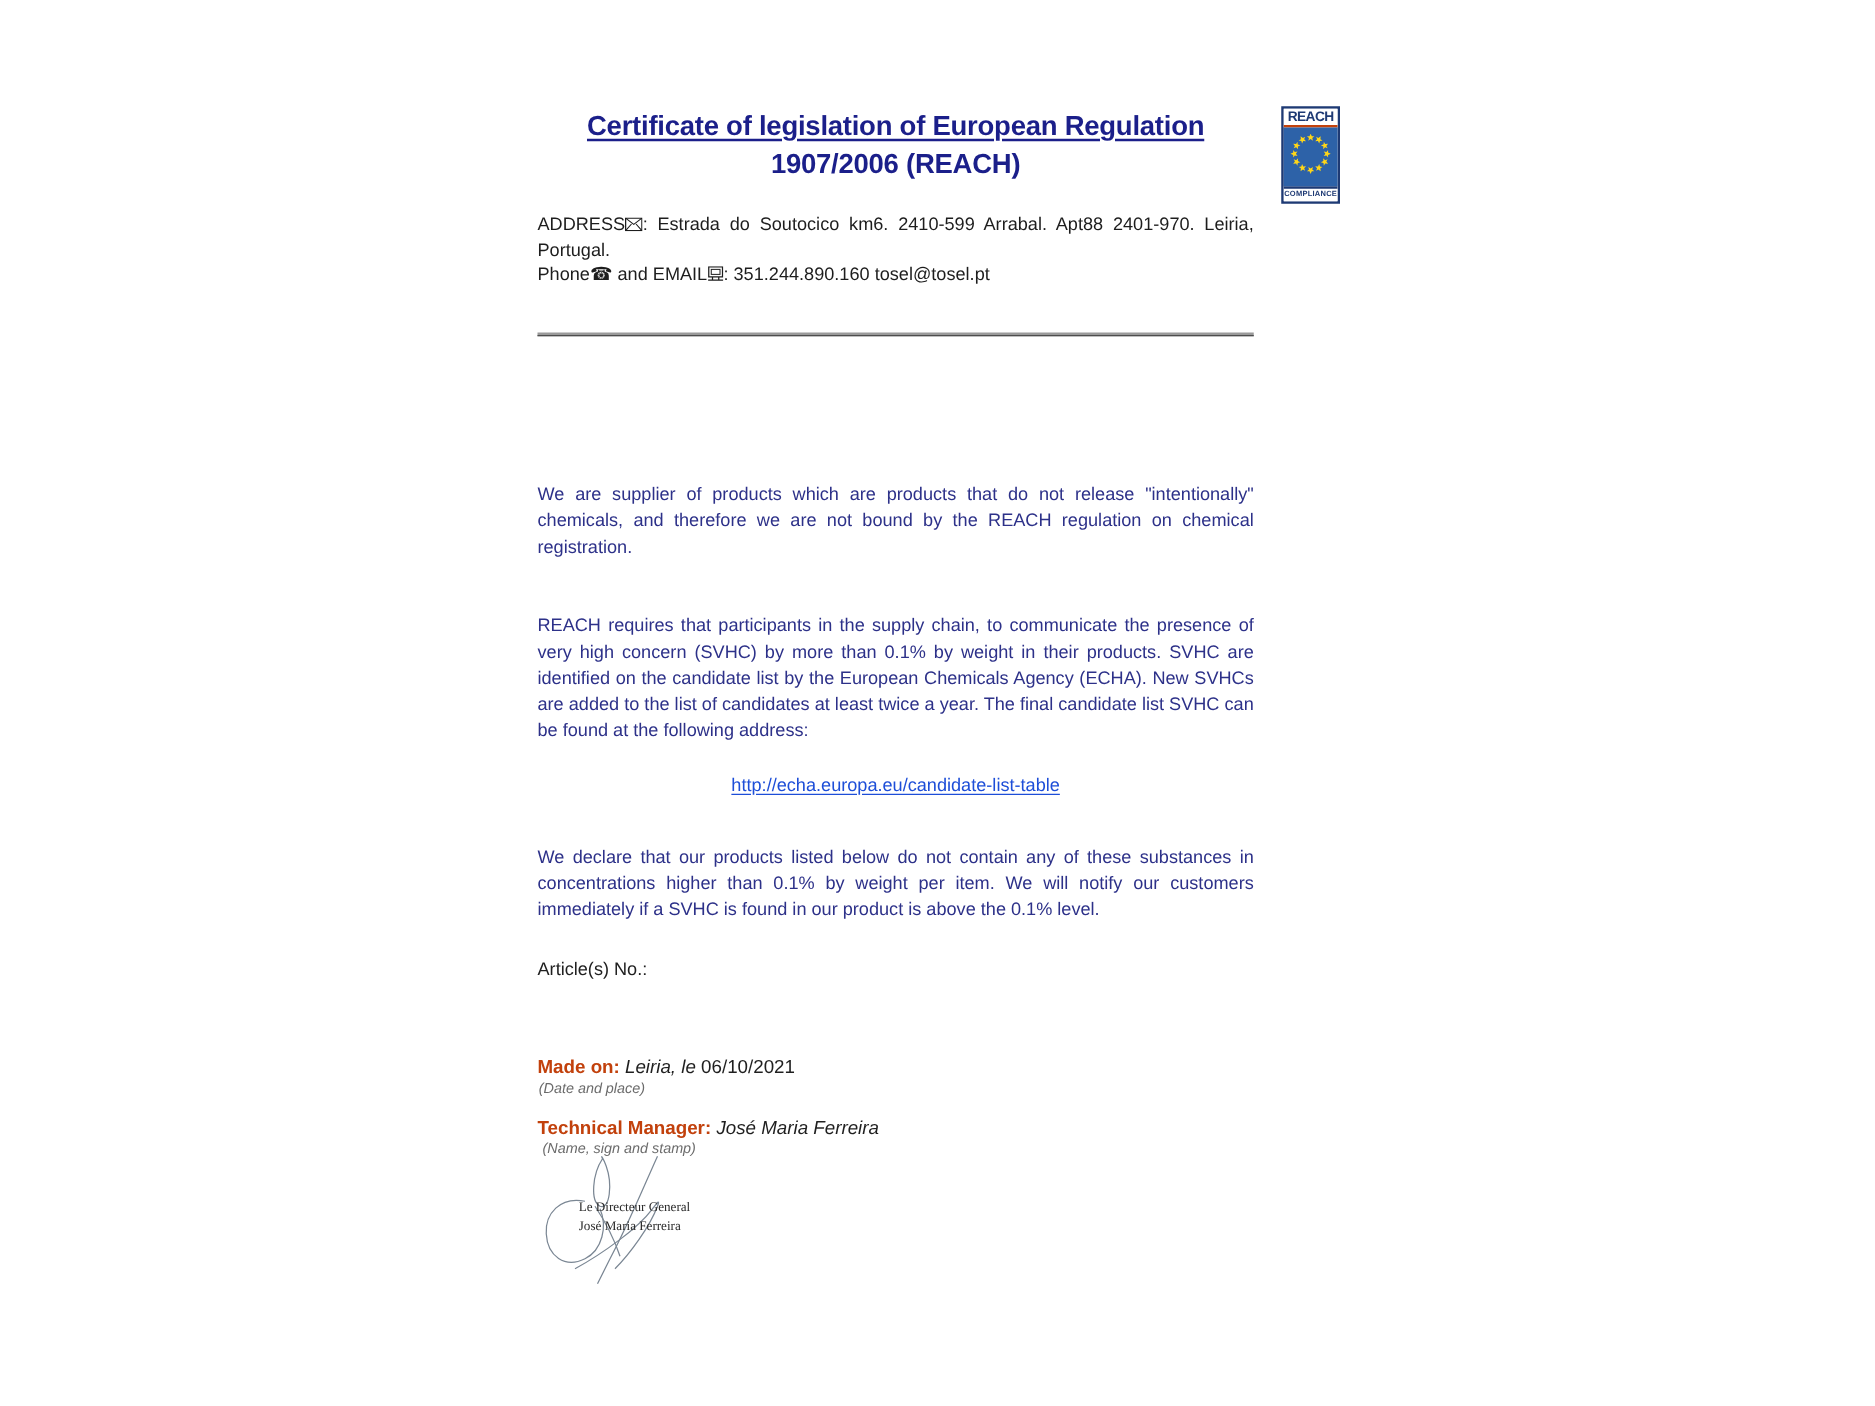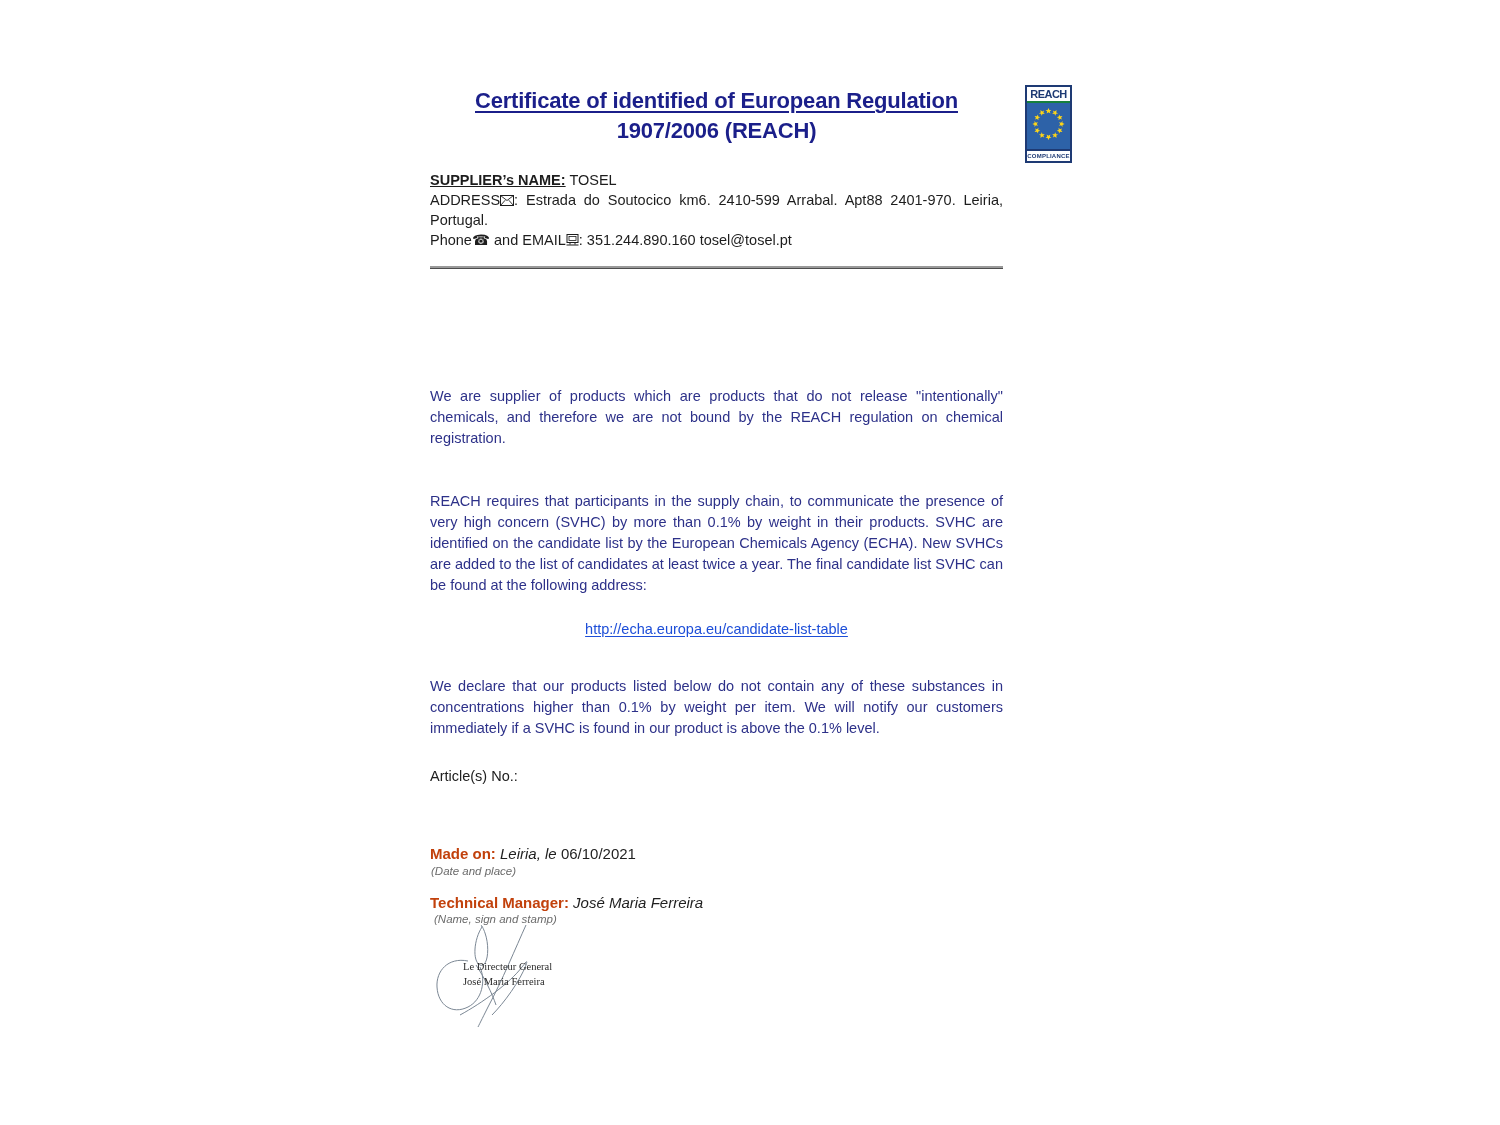--- a/index.html
+++ b/index.html
@@ -29,21 +29,21 @@
 
   
   .reach-logo {
     position:absolute; left:595px; top:85px;
     width:47px; height:78px;
     border:2px solid #1e3a74;
     background:#ffffff;
     display:flex; flex-direction:column;
   }
   .reach-logo .band-top {
-    height:17px; background:#ffffff; border-bottom:2px solid #15803d;
+    height:17px; background:#ffffff; border-bottom:2px solid #c2410c;
     display:flex; align-items:center; justify-content:center;
     color:#1e3a74; font-weight:bold; font-size:11px; letter-spacing:-0.5px;
   }
   .reach-logo .band-mid {
     flex:1; background:#2d62a8; position:relative;
   }
   .reach-logo .band-bot {
     height:13px; background:#ffffff; border-top:2px solid #1e3a74;
     display:flex; align-items:center; justify-content:center;
     color:#1e3a74; font-weight:bold; font-size:6px; letter-spacing:0.2px;
@@ -112,21 +112,21 @@
     white-space:nowrap;
   }
 </style>
 </head>
 <body>
 
 <div class="page">
   <div class="doc">
 
     <div class="title-block">
-      <div class="title-line1">Certificate of identified of European Regulation</div>
+      <div class="title-line1">Certificate of legislation of European Regulation</div>
       <div class="title-line2">1907/2006 (REACH)</div>
     </div>
 
     <div class="reach-logo">
       <div class="band-top">REACH</div>
       <div class="band-mid">
         <svg width="43" height="42" viewBox="0 0 43 42">
           <defs>
             <path id="st" d="M0,-3.1 L0.93,-0.96 L3,-0.96 L1.32,0.37 L1.85,2.5 L0,1.22 L-1.85,2.5 L-1.32,0.37 L-3,-0.96 L-0.93,-0.96 Z" fill="#ffd617"></path>
           </defs>
@@ -143,21 +143,20 @@
             <use href="#st" transform="rotate(270) translate(0,-13)"></use>
             <use href="#st" transform="rotate(300) translate(0,-13)"></use>
             <use href="#st" transform="rotate(330) translate(0,-13)"></use>
           </g>
         </svg>
       </div>
       <div class="band-bot">COMPLIANCE</div>
     </div>
 
     <div class="supplier">
-      <div><span class="supplier-name-label">SUPPLIER’s NAME:</span><span> TOSEL</span></div>
       <div class="line-justify"><span>ADDRESS</span><span class="contact-icon"><svg width="14" height="11" viewBox="0 0 14 11">
               <rect x="0.5" y="0.5" width="13" height="10" fill="none" stroke="#1d1d1d" stroke-width="1"></rect>
               <path d="M0.5,0.5 L7,5.5 L13.5,0.5 M0.5,10.5 L5.2,5.2 M13.5,10.5 L8.8,5.2" fill="none" stroke="#1d1d1d" stroke-width="0.9"></path>
             </svg></span><span>: Estrada do Soutocico km6. 2410-599 Arrabal. Apt88 2401-970. Leiria, Portugal.</span></div>
       <div><span>Phone</span><span>☎</span><span> and EMAIL</span><span class="contact-icon"><svg width="13" height="12" viewBox="0 0 13 12">
               <rect x="1" y="0.5" width="11" height="8" fill="none" stroke="#1d1d1d" stroke-width="1"></rect>
               <rect x="3" y="2.5" width="7" height="4" fill="none" stroke="#1d1d1d" stroke-width="0.8"></rect>
               <path d="M0.5,11 L12.5,11 M4,8.5 L4,10.5 M9,8.5 L9,10.5" stroke="#1d1d1d" stroke-width="1" fill="none"></path>
             </svg></span><span>: 351.244.890.160 tosel@tosel.pt</span></div>
     </div>

